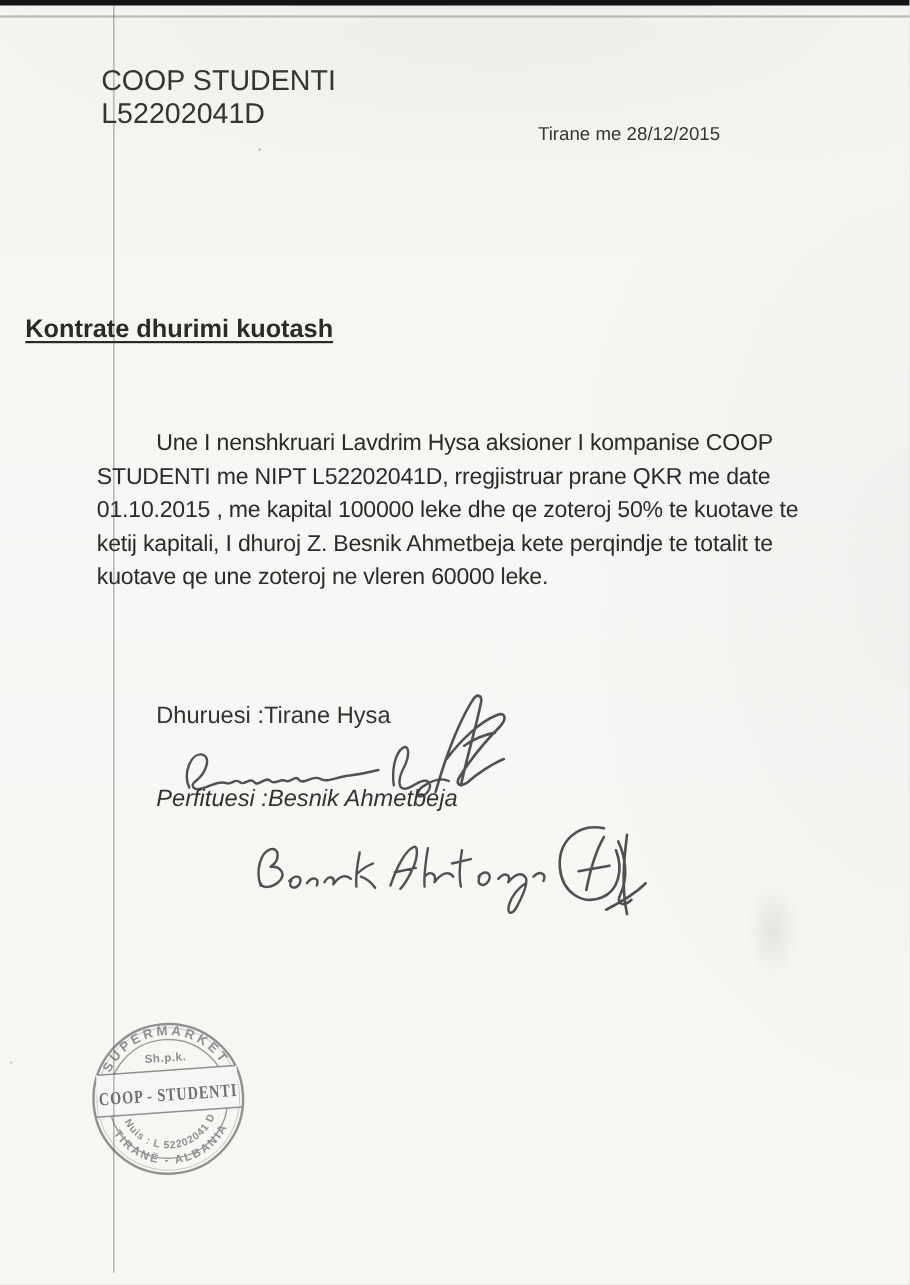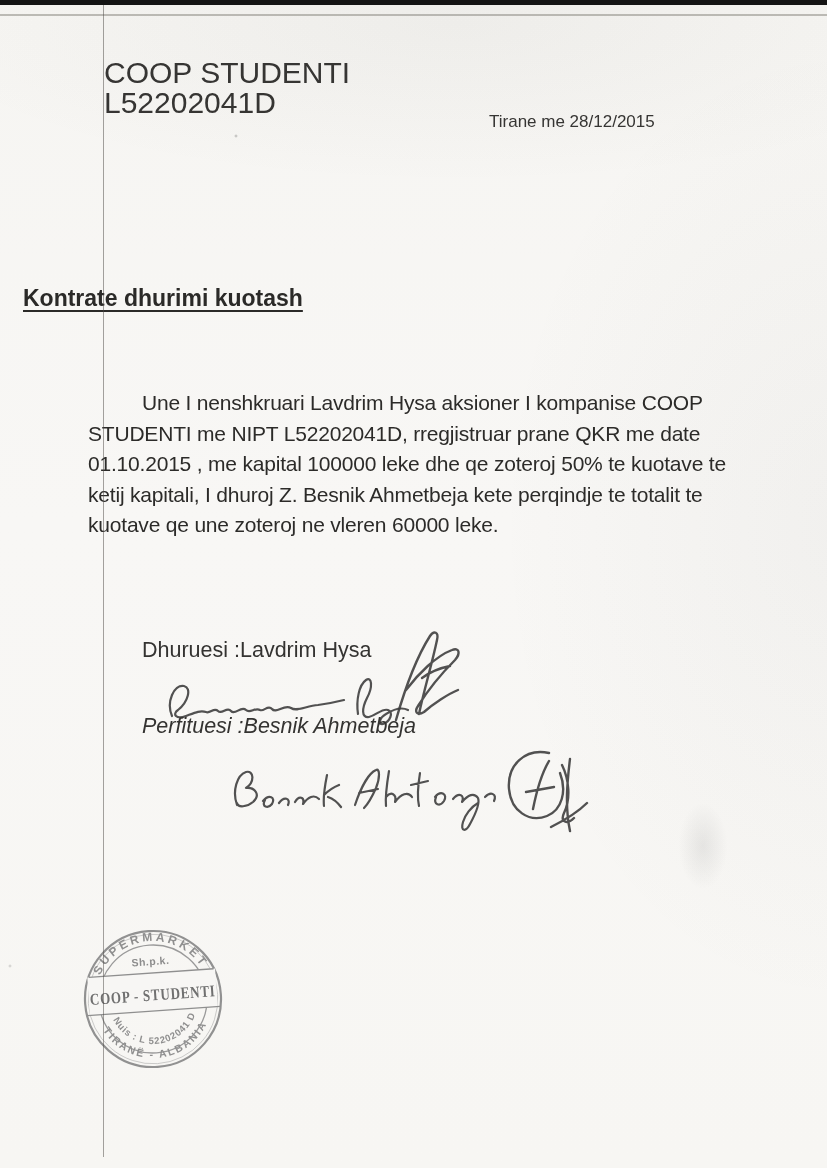--- a/index.html
+++ b/index.html
@@ -11,21 +11,21 @@
       radial-gradient(3px 3px at 10px 966px, rgba(120,120,120,.4), transparent 65%),
       radial-gradient(34px 60px at 703px 846px, rgba(125,125,125,.14), transparent 72%),
       radial-gradient(900px 260px at 55% 2%, rgba(60,60,55,.045), transparent 62%),
       radial-gradient(500px 700px at 102% 45%, rgba(70,70,65,.04), transparent 70%),
       linear-gradient(180deg,#f6f5f2 0%,#f8f7f5 45%,#f7f6f3 100%);
   }
   .scan-bar-top{position:absolute;top:0;left:0;width:827px;height:5px;background:#141414;}
   .scan-line-top{position:absolute;top:14px;left:0;width:827px;height:2px;background:rgba(140,138,132,.55);}
   .fold-line{position:absolute;left:103px;top:5px;width:1px;height:1152px;background:rgba(75,72,68,.5);z-index:6;}
   .abs{position:absolute;}
-  .letterhead{top:58px;left:92px;font-size:30px;line-height:30px;color:#363533;margin-left:12px;}
+  .letterhead{top:58px;left:92px;font-size:26px;line-height:30px;color:#363533;}
   .dateline{top:112px;left:489px;font-size:17px;color:#363533;}
   .doc-title{top:285px;left:23px;width:800px;text-align:left;font-size:23px;font-weight:bold;
     text-decoration:underline;text-underline-offset:4px;text-decoration-thickness:2px;color:#2b2a28;}
   .body-text{top:388px;left:88px;width:648px;font-size:21px;line-height:30.5px;letter-spacing:-.2px;color:#2c2b29;}
   .body-text .indent{padding-left:54px;}
   .sig-label{font-size:21.5px;color:#343331;}
   .donor-label{top:638px;left:142px;}
   .beneficiary-label{top:714px;left:142px;font-style:italic;}
   svg{display:block;}
   .ink{fill:none;stroke:#3a3a3a;stroke-linecap:round;stroke-linejoin:round;opacity:.88;}
@@ -49,21 +49,21 @@
   <div class="abs doc-title">Kontrate dhurimi kuotash</div>
 
   <div class="abs body-text">
     <div class="indent">Une I nenshkruari Lavdrim Hysa aksioner I kompanise COOP</div>
     <div>STUDENTI me NIPT L52202041D, rregjistruar prane QKR me date</div>
     <div>01.10.2015 , me kapital 100000 leke dhe qe zoteroj 50% te kuotave te</div>
     <div>ketij kapitali, I dhuroj Z. Besnik Ahmetbeja kete perqindje te totalit te</div>
     <div>kuotave qe une zoteroj ne vleren 60000 leke.</div>
   </div>
 
-  <div class="abs sig-label donor-label">Dhuruesi :Lavdrim Hysa</div>
+  <div class="abs sig-label donor-label">Dhuruesi :Tirane Hysa</div>
 
   <svg class="abs" style="top:628px;left:160px;" width="320" height="100" viewBox="0 0 320 100">
     <desc>Lavdrim Hysa</desc>
     <path class="ink" stroke-width="2.2" d="M12,88 C6,74 14,56 24,58 C32,60 28,74 18,82 C12,86 16,92 26,88 C34,85 40,82 46,84 C50,86 54,79 58,83 C62,87 67,78 71,83 C75,88 81,77 86,82 C90,86 95,79 100,82 C104,84 108,76 112,81 C116,86 124,76 131,80 C137,84 146,78 158,77 C166,76 176,74 184,72"></path>
     <path class="ink" stroke-width="2.2" d="M198,86 C196,72 199,57 206,52 C212,48 213,59 207,70 C202,80 201,90 209,89 C217,87 222,80 228,82 C234,84 230,94 223,96 C218,97 219,90 226,86 C234,81 242,79 248,82"></path>
     <path class="ink" stroke-width="2.4" d="M236,92 C244,64 256,30 270,8 C274,2 279,4 277,12 C272,36 264,62 259,86 M246,62 C258,46 276,28 292,22 C299,19 301,25 295,32 C283,44 268,62 258,78 C254,84 257,88 264,84 C273,76 288,66 298,62 M262,50 C270,44 280,40 290,38"></path>
   </svg>
 
   <div class="abs sig-label beneficiary-label">Perfituesi :Besnik Ahmetbeja</div>
 

